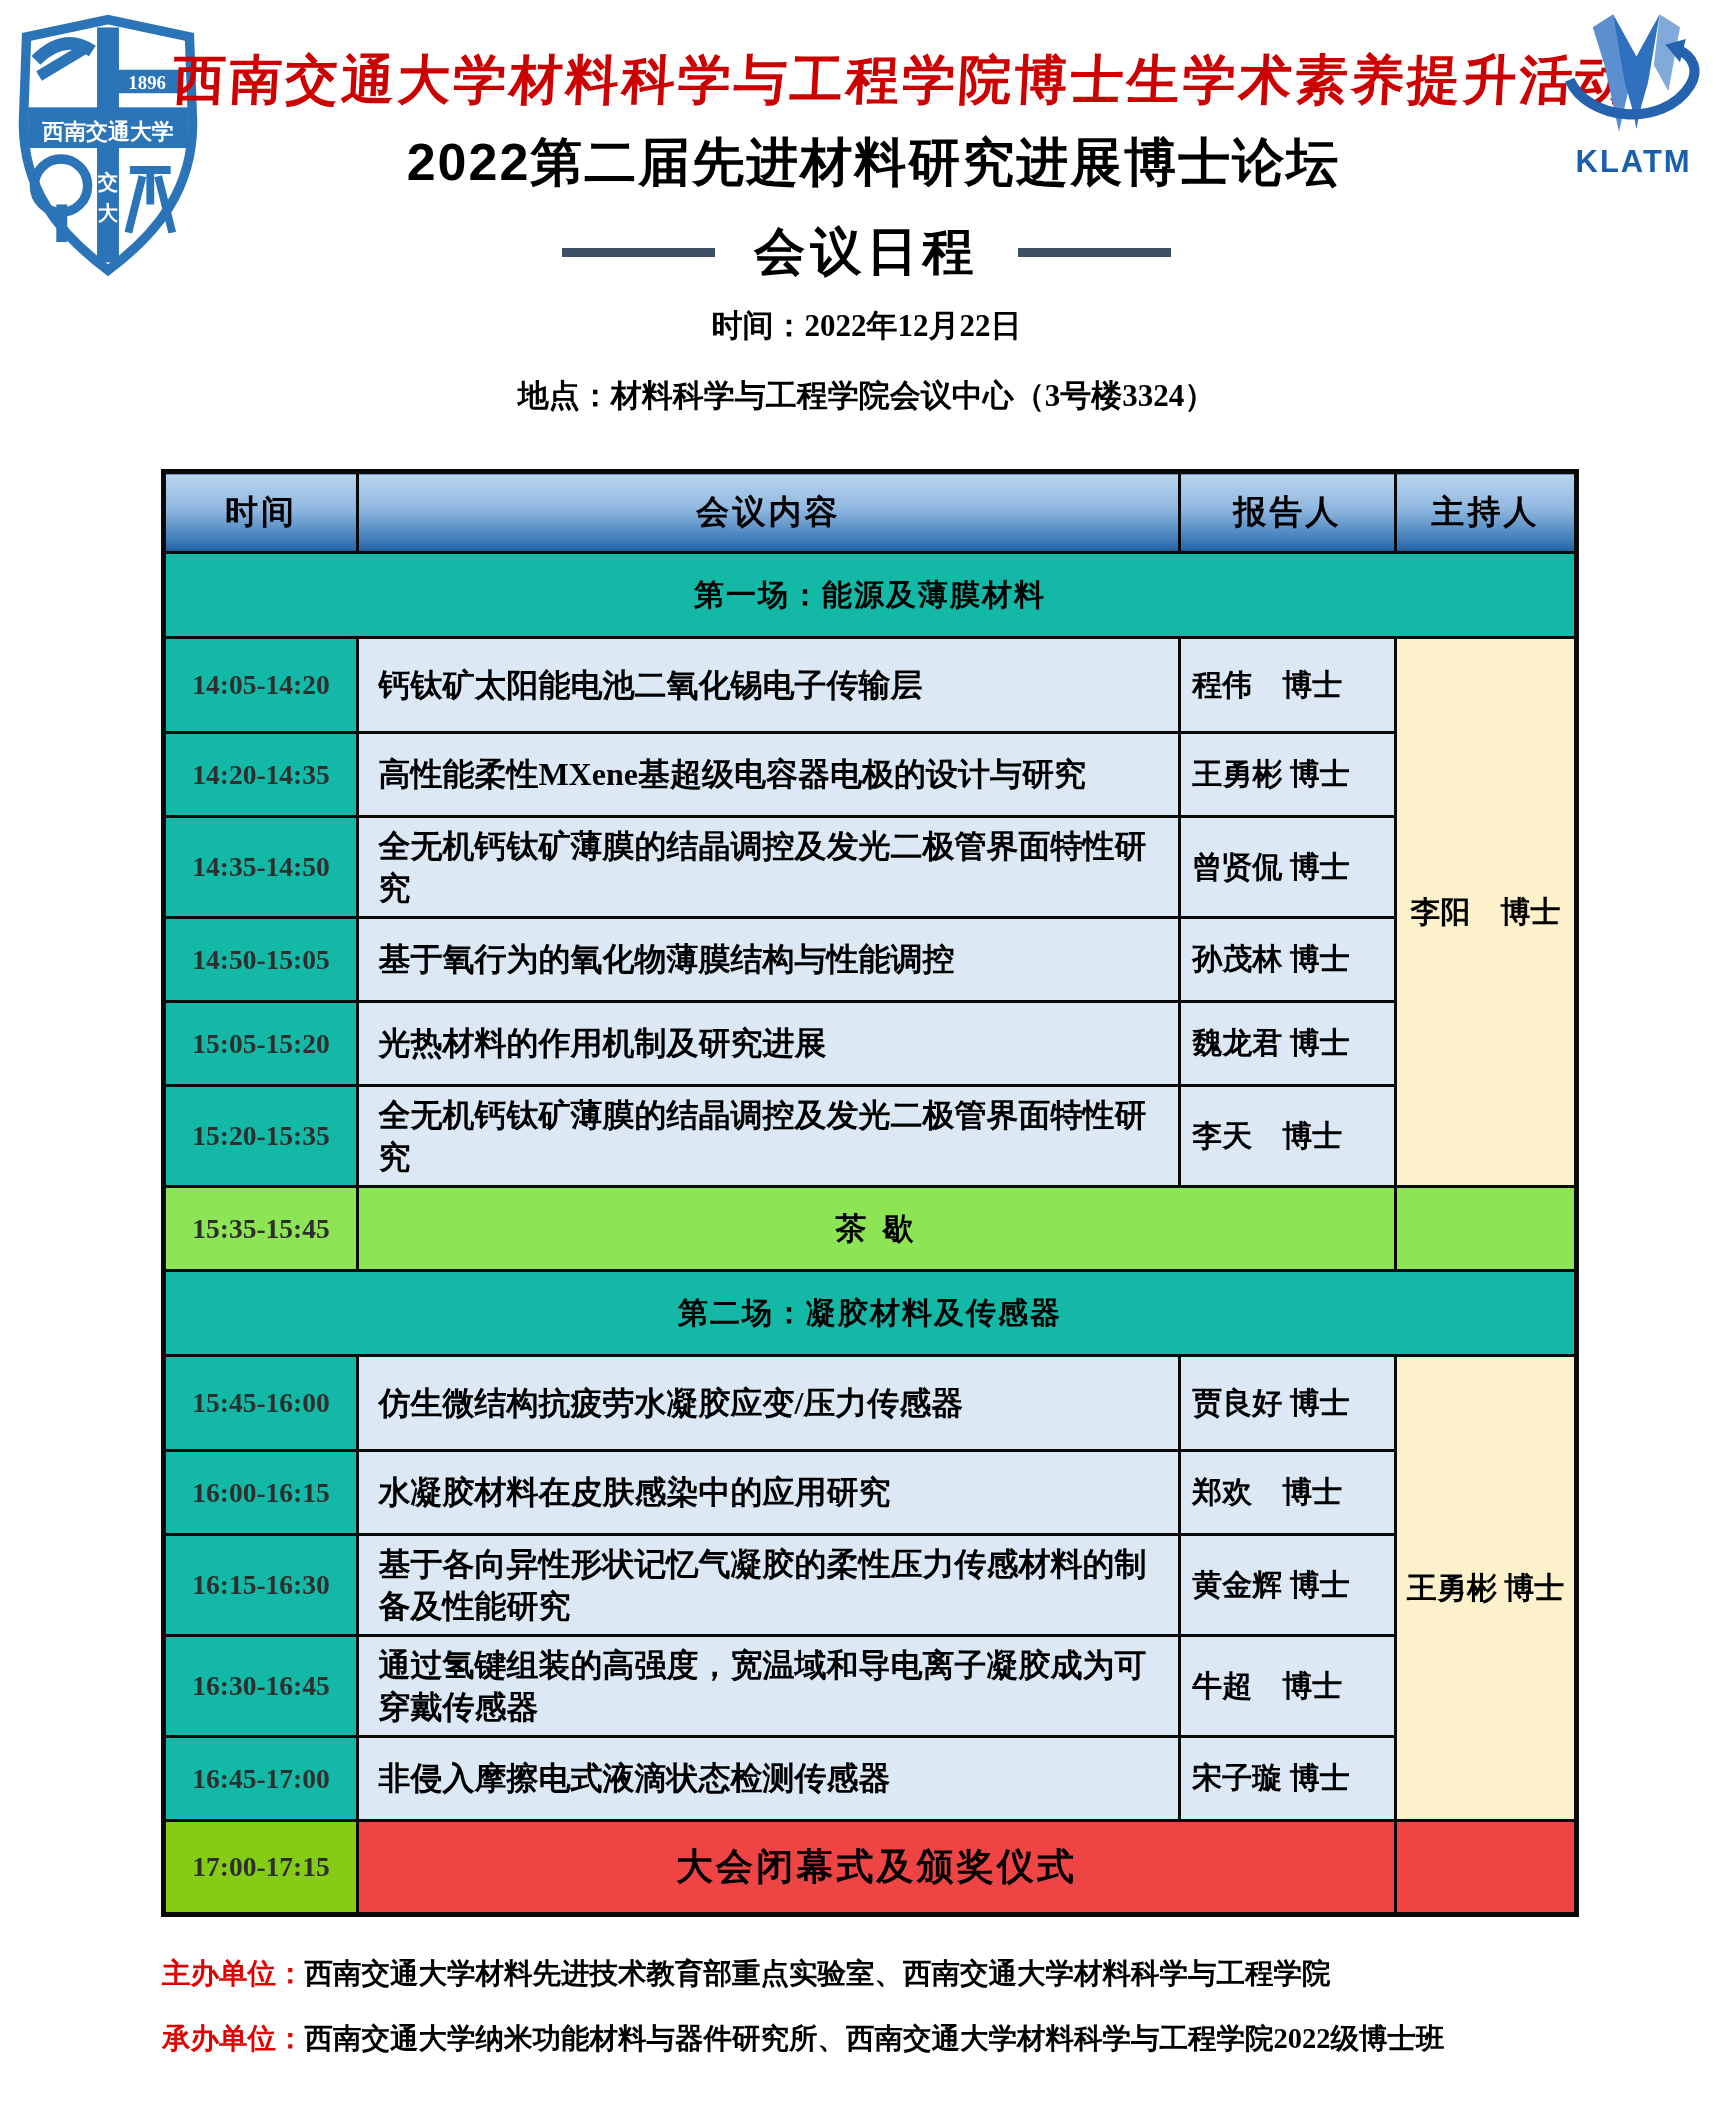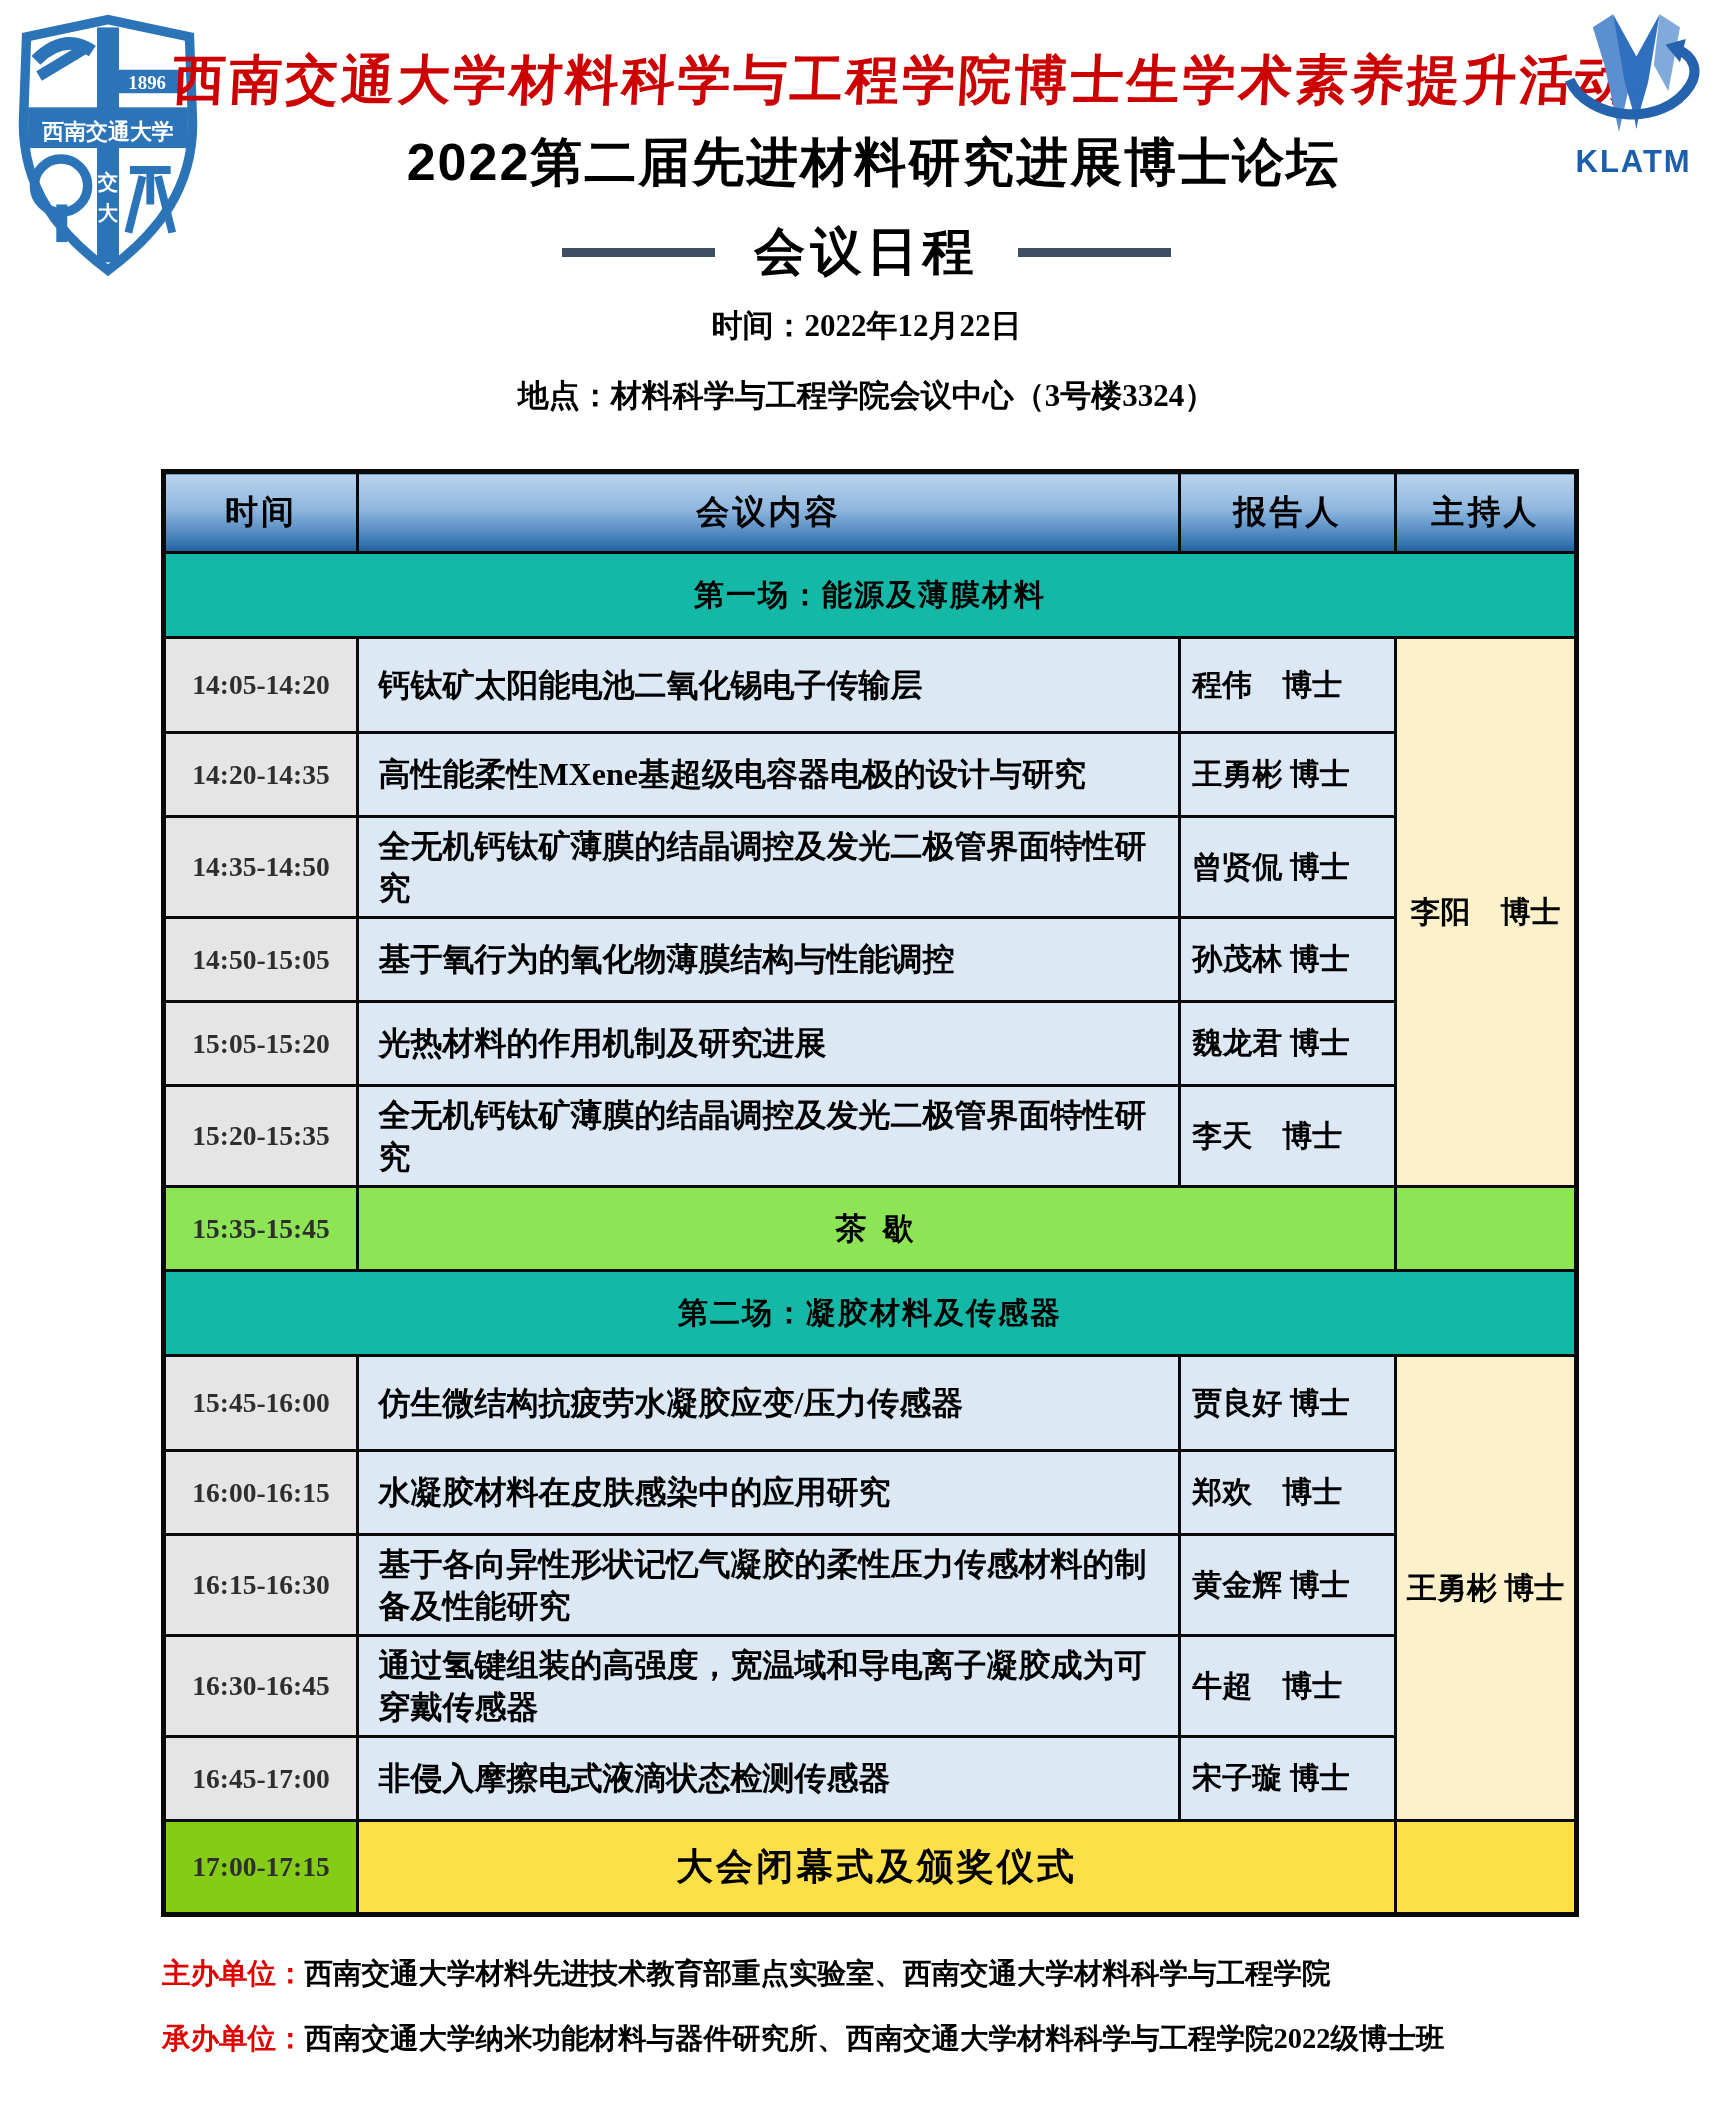--- a/index.html
+++ b/index.html
@@ -34,36 +34,36 @@
               border-collapse:collapse;table-layout:fixed;
               border:5.1px solid #0a0a0a;}
   table.sched td, table.sched th{border:3.1px solid #0a0a0a;overflow:hidden;}
 
   tr.thead{height:81px;}
   tr.thead th{background:linear-gradient(180deg,#BAD4ED 0%,#8FB7DF 45%,#3A78B5 88%,#215E9E 100%);
               font-size:33px;font-weight:bold;color:#000;letter-spacing:3.1px;}
   tr.section{height:85px;}
   tr.section td{background:#14b8a6;text-align:center;font-size:30px;font-weight:bold;
                 color:#000;letter-spacing:2px;}
-  td.c-time{background:#e5e5e5;text-align:center;font-size:27.5px;font-weight:bold;
+  td.c-time{background:#14b8a6;text-align:center;font-size:27.5px;font-weight:bold;
             color:#2e2e2e;font-family:"Liberation Serif", serif;}
   td.c-content{background:#DCE9F5;text-align:left;padding:4.1px 15.3px 4.1px 19.4px;
                font-size:32px;font-weight:bold;color:#000;line-height:1.32;}
   td.c-speaker{background:#DCE9F5;text-align:left;padding-left:11.2px;
                font-size:30px;font-weight:bold;color:#000;}
   td.c-chair{background:#FCF1CB;text-align:center;font-size:30px;font-weight:bold;color:#000;}
   tr.talk-lg{height:95px;}
   tr.talk{height:84px;}
   tr.talk-2l{height:101px;}
   tr.tea{height:84px;}
   tr.tea td{background:#8DE556;}
   tr.tea td.c-time{background:#8DE556;}
   tr.tea td.mid{text-align:center;font-size:31px;font-weight:bold;color:#000;letter-spacing:4.1px;}
   tr.closing{height:94px;}
-  tr.closing td{background:#fde047;}
+  tr.closing td{background:#ef4444;}
   tr.closing td.c-time{background:#84cc16;}
   tr.closing td.mid{text-align:center;font-size:37px;font-weight:bold;color:#000;letter-spacing:3.1px;}
 
   
   .footer{position:absolute;left:162px;top:1955px;width:1478px;
           font-size:28.5px;font-weight:bold;color:#000;}
   .footer .line{margin-bottom:26.5px;}
   .red-label{color:#E00000;}
 </style>
 </head>

